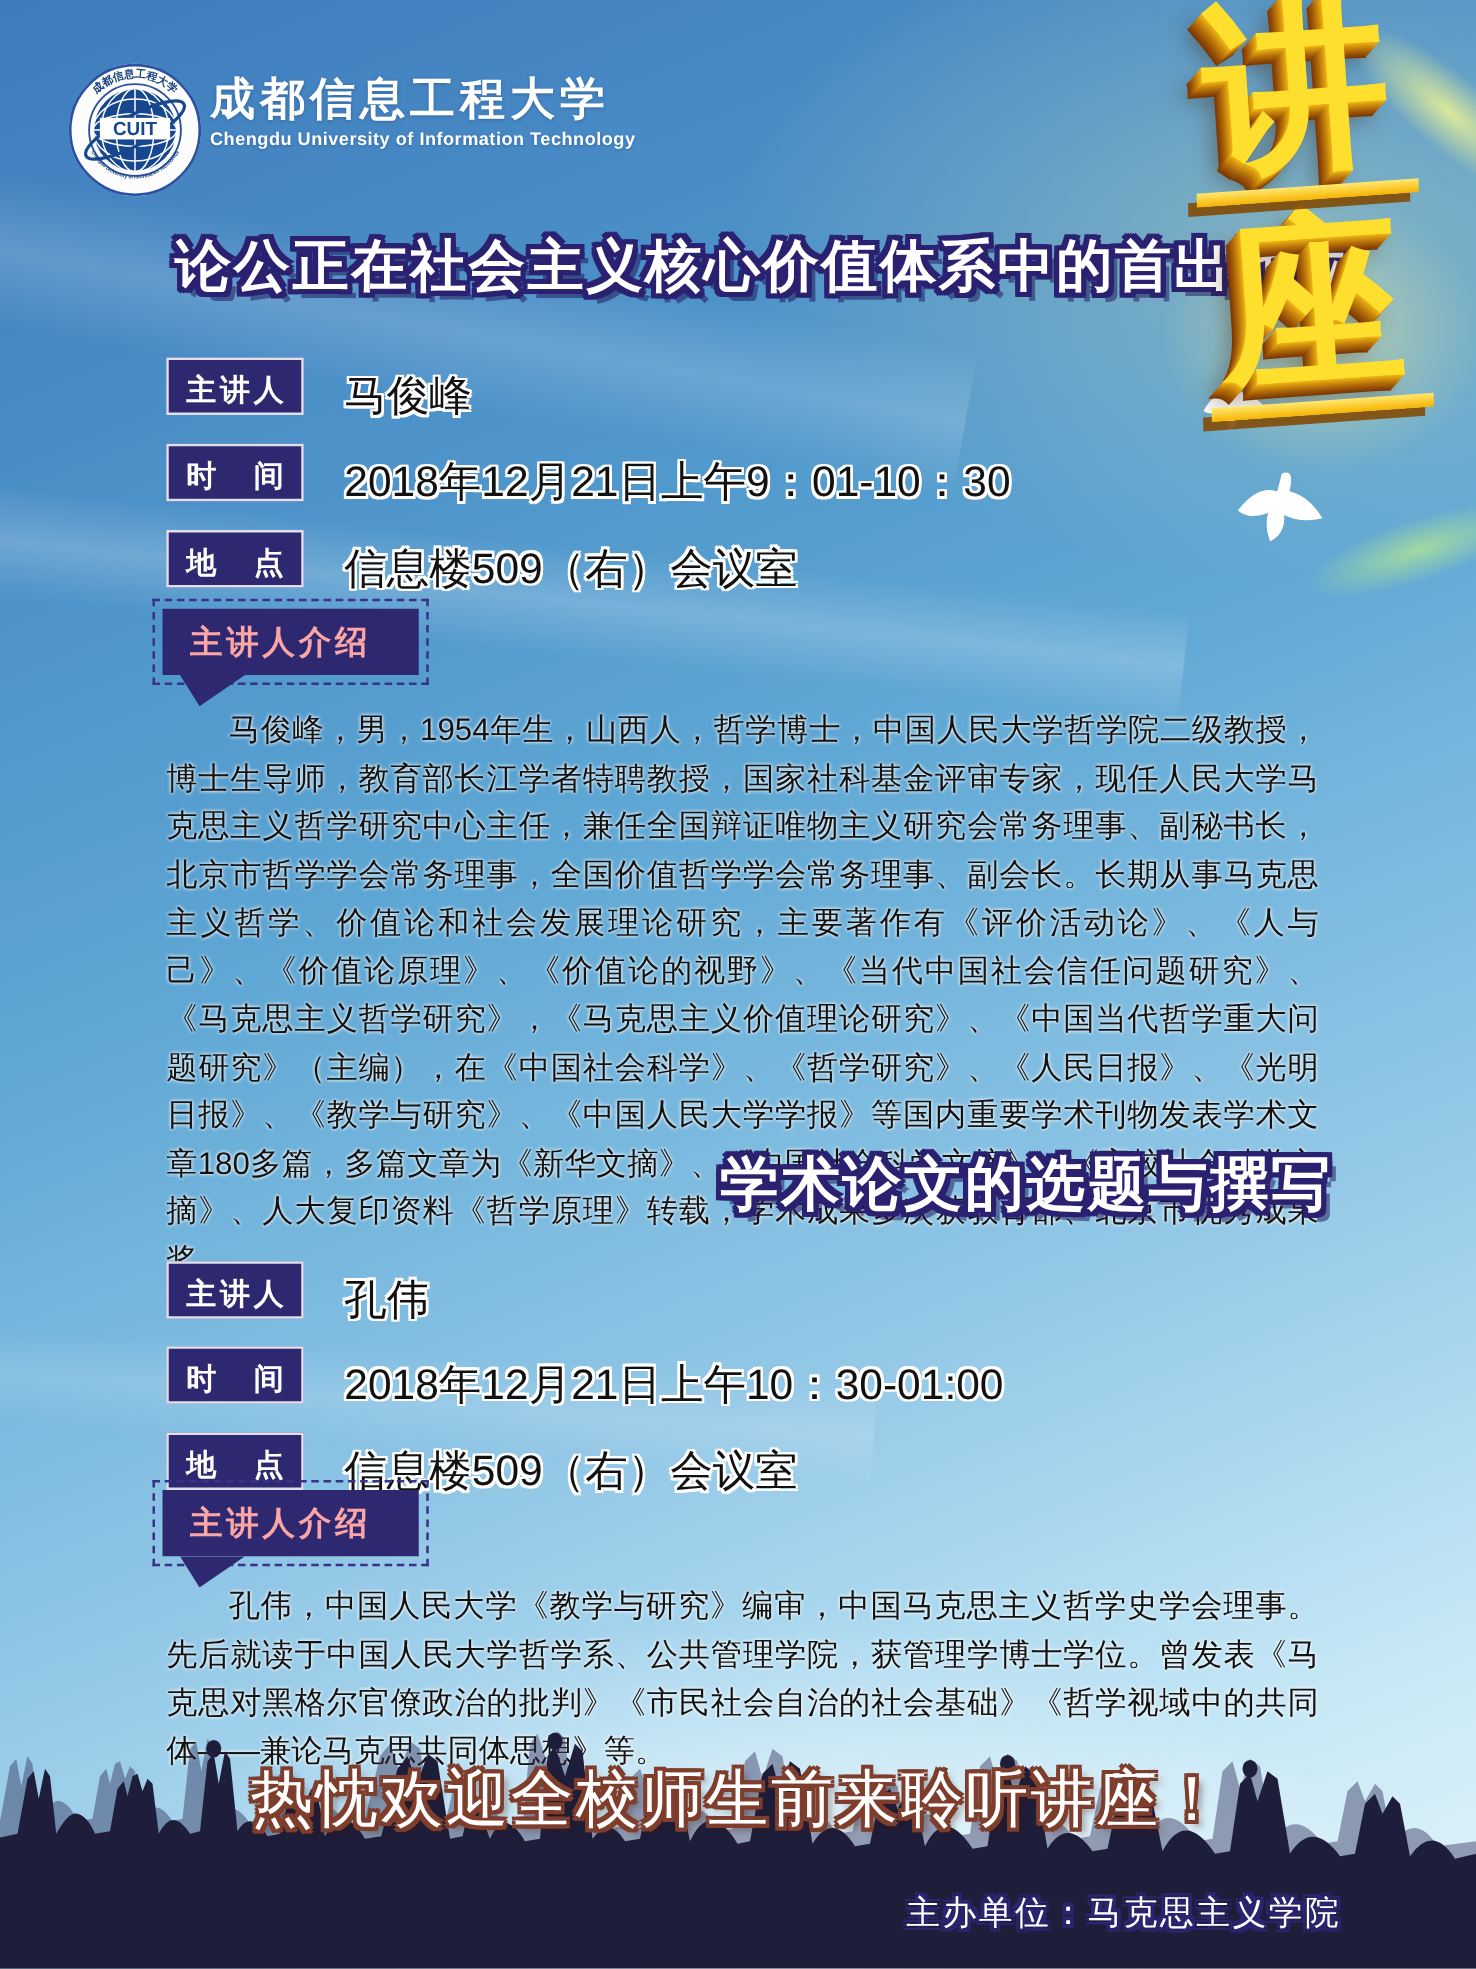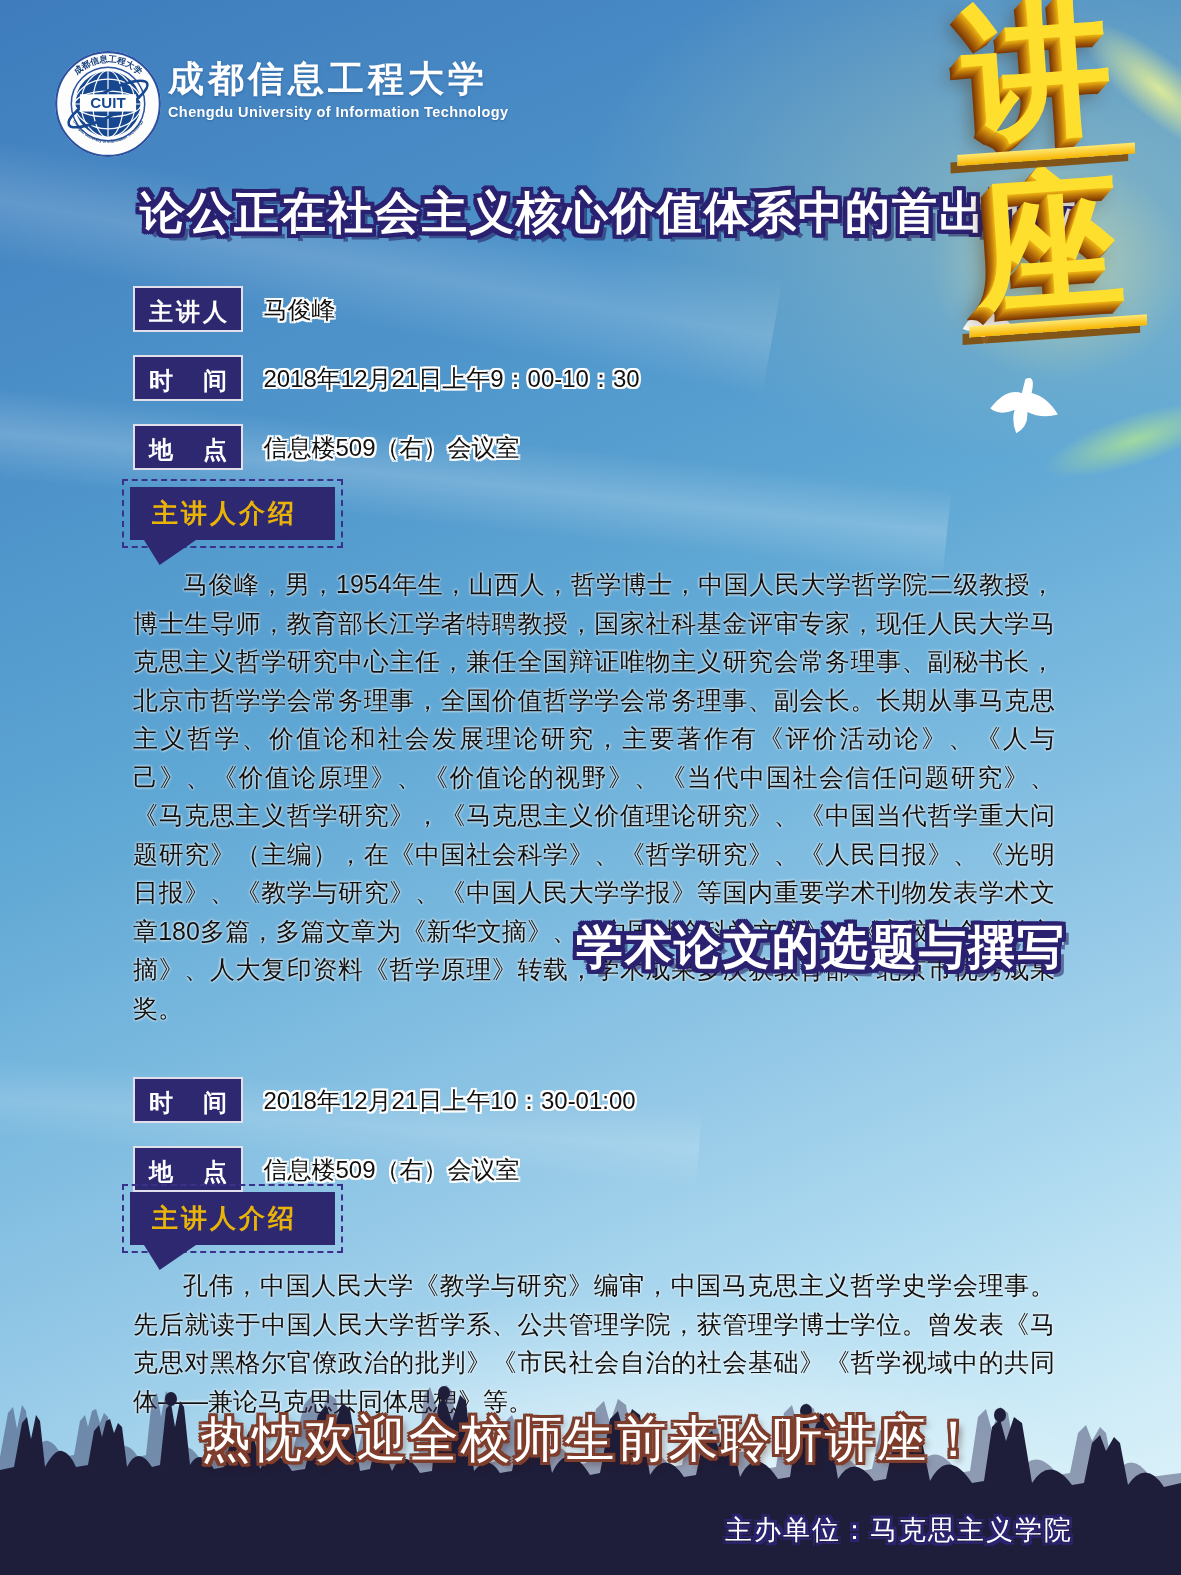--- a/index.html
+++ b/index.html
@@ -52,30 +52,30 @@
       -2px -4px 0 #2b2171,2px -4px 0 #2b2171,7px 7px 0 rgba(25,15,80,.5);}
   .lecture-title{position:absolute;font-weight:bold;letter-spacing:2px;white-space:nowrap;z-index:2;}
   .title-1{left:140px;top:183px;width:840px;text-align:center;font-size:45px;}
   .title-2{left:0;top:916px;width:1066px;text-align:right;font-size:47px;}
 
   
   .info-row{position:absolute;left:133px;height:46px;z-index:2;}
   .info-label{box-sizing:border-box;display:inline-block;vertical-align:top;width:110px;height:46px;
     background:#2e2870;border:2px solid rgba(255,255,255,.85);color:#fff;font-size:24px;font-weight:bold;
     padding:8px 14px 17px 14px;text-align:justify;text-align-last:justify;}
-  .info-value{display:inline-block;vertical-align:top;margin-left:16px;padding-top:8px;
-    font-size:24px;color:#111;
+  .info-value{display:inline-block;vertical-align:top;margin-left:28px;padding-top:8px;
+    font-size:34px;color:#111;
     text-shadow:-2px -2px 0 #fff,-2px 0 0 #fff,-2px 2px 0 #fff,0 -2px 0 #fff,0 2px 0 #fff,
       2px -2px 0 #fff,2px 0 0 #fff,2px 2px 0 #fff;}
 
   
   .intro-badge{position:absolute;left:130px;z-index:2;display:inline-block;}
   .intro-badge::before{content:'';position:absolute;inset:-8px -8px -8px -8px;
     border:2px dashed #3a318a;}
-  .intro-box{position:relative;background:#2e2870;color:#eab308;font-size:26px;font-weight:bold;
+  .intro-box{position:relative;background:#2e2870;color:#fca5a5;font-size:26px;font-weight:bold;
     letter-spacing:3px;padding:9px 38px 9px 22px;}
   .intro-tail{position:absolute;left:14px;top:100%;width:52px;height:25px;background:#2e2870;
     clip-path:polygon(0 0,100% 0,30% 100%);}
 
   
   .bio{position:absolute;left:133px;width:922px;font-size:25px;line-height:38.5px;color:#121212;
     text-align:justify;text-indent:2em;z-index:2;
     text-shadow:0 0 3px rgba(255,255,255,.85),0 0 3px rgba(255,255,255,.85);}
   .bio-1{top:565px;}
   .bio-2{top:1266px;}
@@ -149,21 +149,21 @@
   </div>
 
   <div class="lecture-title title-1 stroke-navy">论公正在社会主义核心价值体系中的首出地位</div>
 
   <div class="info-row" style="top:286px">
     <div class="info-label">主讲人</div>
     <div class="info-value">马俊峰</div>
   </div>
   <div class="info-row" style="top:355px">
     <div class="info-label">时间</div>
-    <div class="info-value">2018年12月21日上午9：00-10：30</div>
+    <div class="info-value">2018年12月21日上午9：01-10：30</div>
   </div>
   <div class="info-row" style="top:424px">
     <div class="info-label">地点</div>
     <div class="info-value">信息楼509（右）会议室</div>
   </div>
 
   <div class="intro-badge" style="top:487px">
     <div class="intro-box">主讲人介绍</div>
     <div class="intro-tail"></div>
   </div>
@@ -172,20 +172,24 @@
 
   <svg class="dove dove1" viewBox="0 0 52 44">
     <path fill="#ffffff" d="M8,26 Q16,12 26,14 L27,5 Q33,1 32,13 Q42,14 50,24 Q40,28 31,25 Q33,34 26,39 Q22,32 23,25 Q14,30 8,26 Z"></path>
   </svg>
   <svg class="dove dove2" viewBox="0 0 52 44">
     <path fill="#ffffff" d="M8,26 Q16,12 26,14 L27,5 Q33,1 32,13 Q42,14 50,24 Q40,28 31,25 Q33,34 26,39 Q22,32 23,25 Q14,30 8,26 Z"></path>
   </svg>
 
   <div class="lecture-title title-2 stroke-navy">学术论文的选题与撰写</div>
 
+  <div class="info-row" style="top:1009px">
+    <div class="info-label">主讲人</div>
+    <div class="info-value">孔伟</div>
+  </div>
   <div class="info-row" style="top:1077px">
     <div class="info-label">时间</div>
     <div class="info-value">2018年12月21日上午10：30-01:00</div>
   </div>
   <div class="info-row" style="top:1146px">
     <div class="info-label">地点</div>
     <div class="info-value">信息楼509（右）会议室</div>
   </div>
 
   <div class="intro-badge" style="top:1192px">

